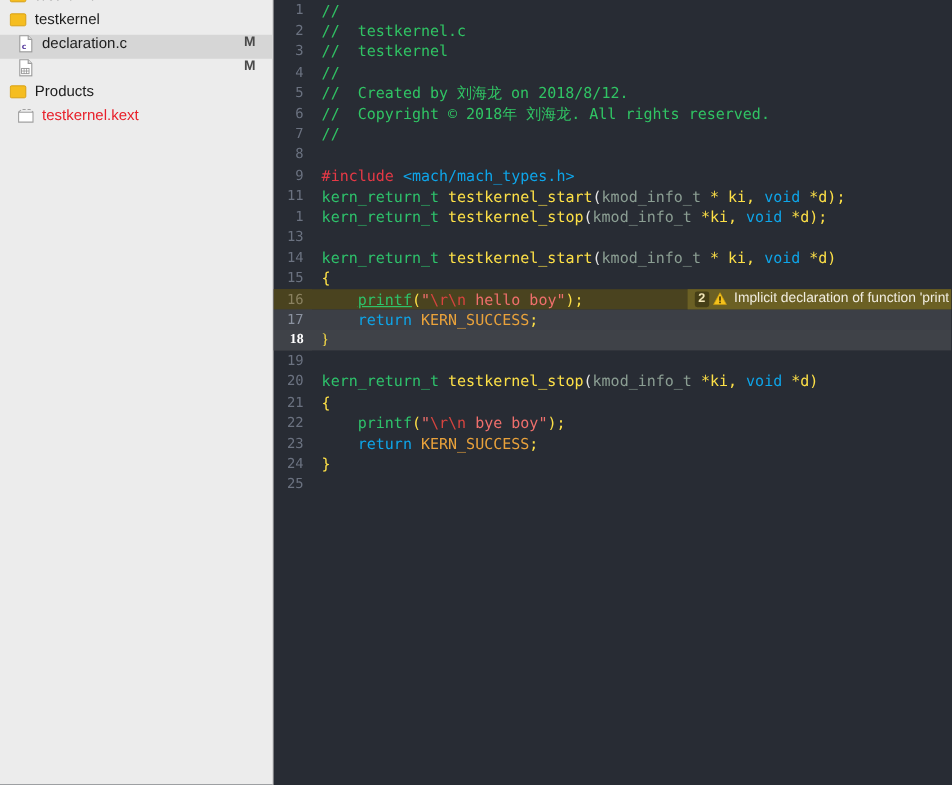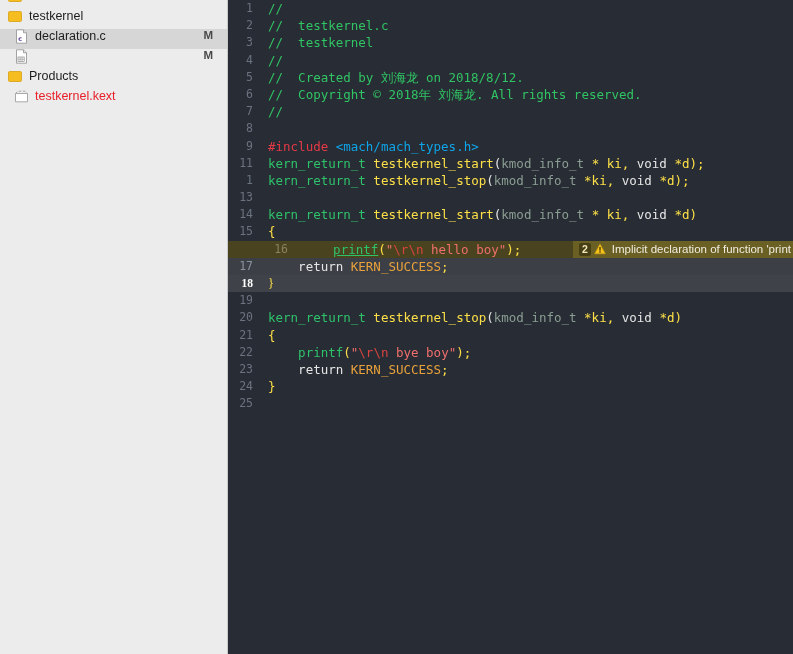--- a/index.html
+++ b/index.html
@@ -67,34 +67,34 @@
   .gutter {
     width: 32px; flex: 0 0 32px;
     text-align: right;
     padding-right: 7px;
     color: #6b7280;
     font-size: 11.5px;
     user-select: none;
   }
   .ltext { flex: 1 1 auto; padding-left: 8px; position: relative; }
 
-  .ln-warn { background: #4a431f; padding-left: 35px; }
+  .ln-warn { background: #4a431f; }
   .ln-warn .gutter { color: #8a8160; background: #4a431f; }
   .ln-sel  { background: #3c3f46; }
   .ln-sel  .gutter { color: #8b92a0; background: #3c3f46; }
   .ln-cursor { background: #3f4248; font-family: Liberation Serif, serif; }
   .ln-cursor .gutter { color: #ffffff; font-weight: bold; background: #3f4248; }
 
   
   .c-comment { color: #30c464; }
   .c-pre     { color: #e63946; }
   .c-hdr     { color: #0ea5e9; }
   .c-type    { color: #2ec26b; }
   .c-ftype   { color: #8b9e93; }
-  .c-kw      { color: #e5e5e5; }
+  .c-kw      { color: #0ea5e9; }
   .c-fn      { color: #2ec26b; }
   .c-fn-u    { color: #2ec26b; text-decoration: underline; text-decoration-color:#2ec26b;}
   .c-plain   { color: #e6e6e6; }
   .c-str     { color: #ef6f6c; }
   .c-esc     { color: #d6443f; }
   .c-const   { color: #e9a23b; }
   .c-id      { color: #fde047; }
 
   
   .warn-banner {

